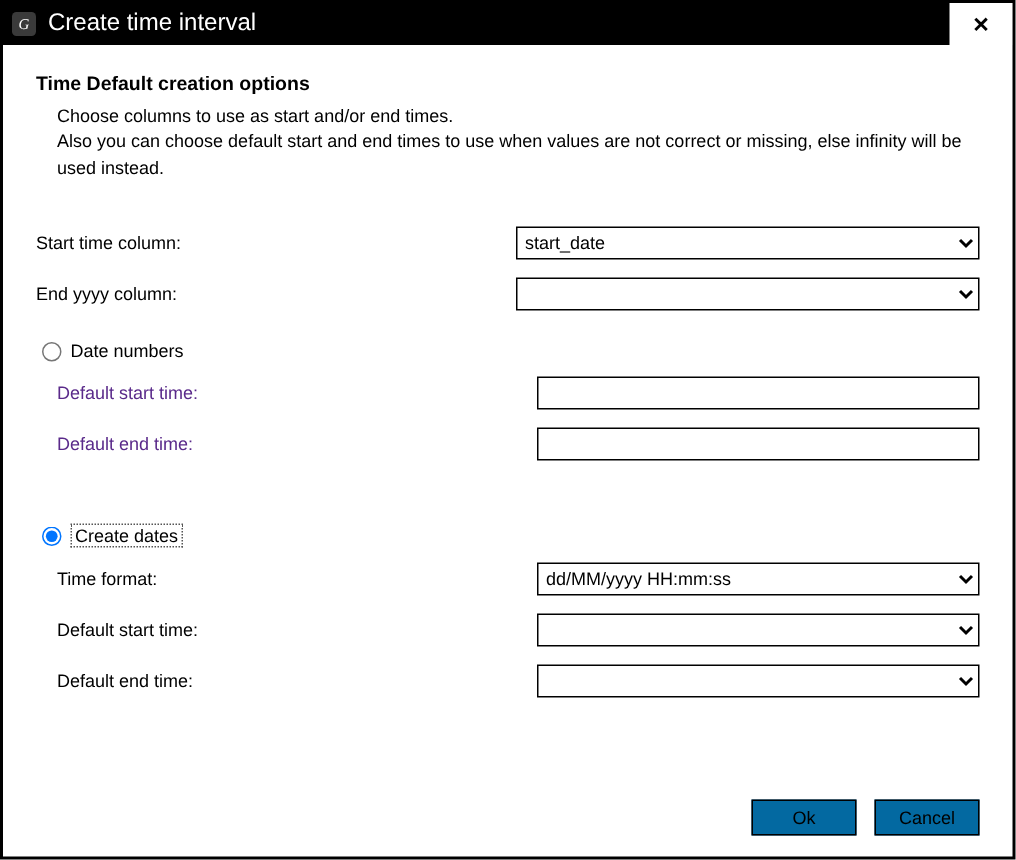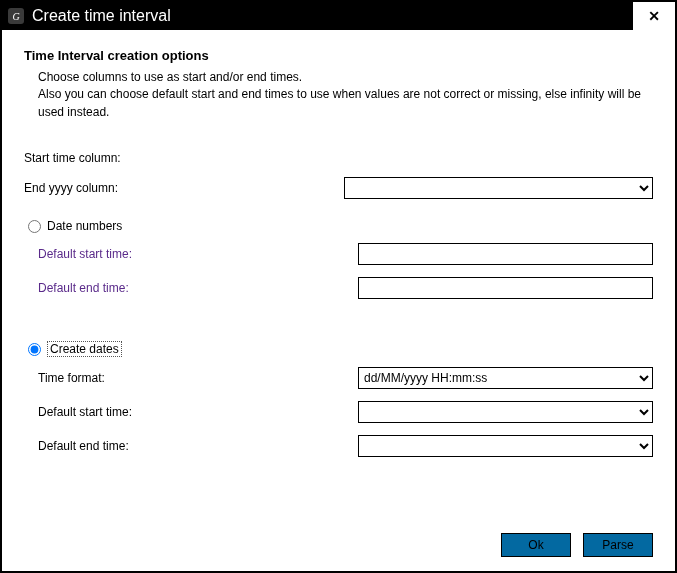--- a/index.html
+++ b/index.html
@@ -109,25 +109,30 @@
 <div class="titlebar">
   <div class="app-icon">G</div>
   <div class="title">Create time interval</div>
   <div class="close">
     <span>✕</span>
   </div>
 </div>
 
 <div class="content">
 
-  <div class="heading">Time Interval creation options</div>
+  <div class="heading">Time Default creation options</div>
   <div class="desc" id="desc">Choose columns to use as start and/or end times.<br>Also you can choose default start and end times to use when values are not correct or missing, else infinity will be used instead.</div>
 
   <div class="row">
     <div class="lbl">Start time column:</div>
+    <div class="ctrl">
+      <select>
+        <option>start_date</option>
+      </select>
+    </div>
   </div>
   <div class="row">
     <div class="lbl">End yyyy column:</div>
     <div class="ctrl">
       <select>
         <option></option>
       </select>
     </div>
   </div>
 
@@ -174,16 +179,16 @@
     <div class="lbl">Default end time:</div>
     <div class="ctrl">
       <select>
         <option></option>
       </select>
     </div>
   </div>
 
   <div class="button-row">
     <button class="dlg">Ok</button>
-    <button class="dlg">Parse</button>
+    <button class="dlg">Cancel</button>
   </div>
 
 </div>
 
 </body></html>

